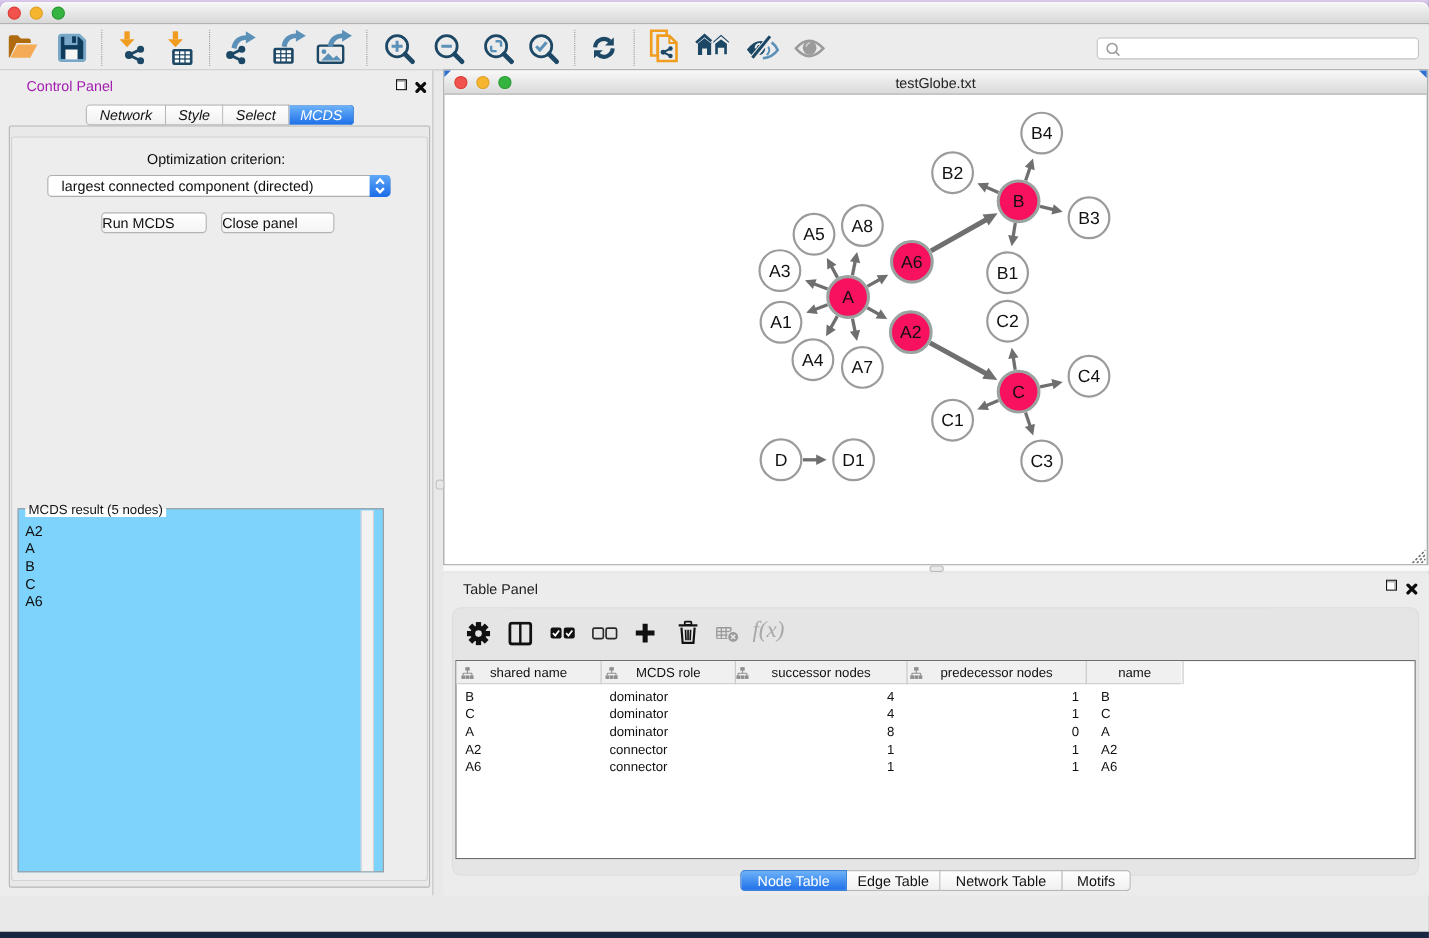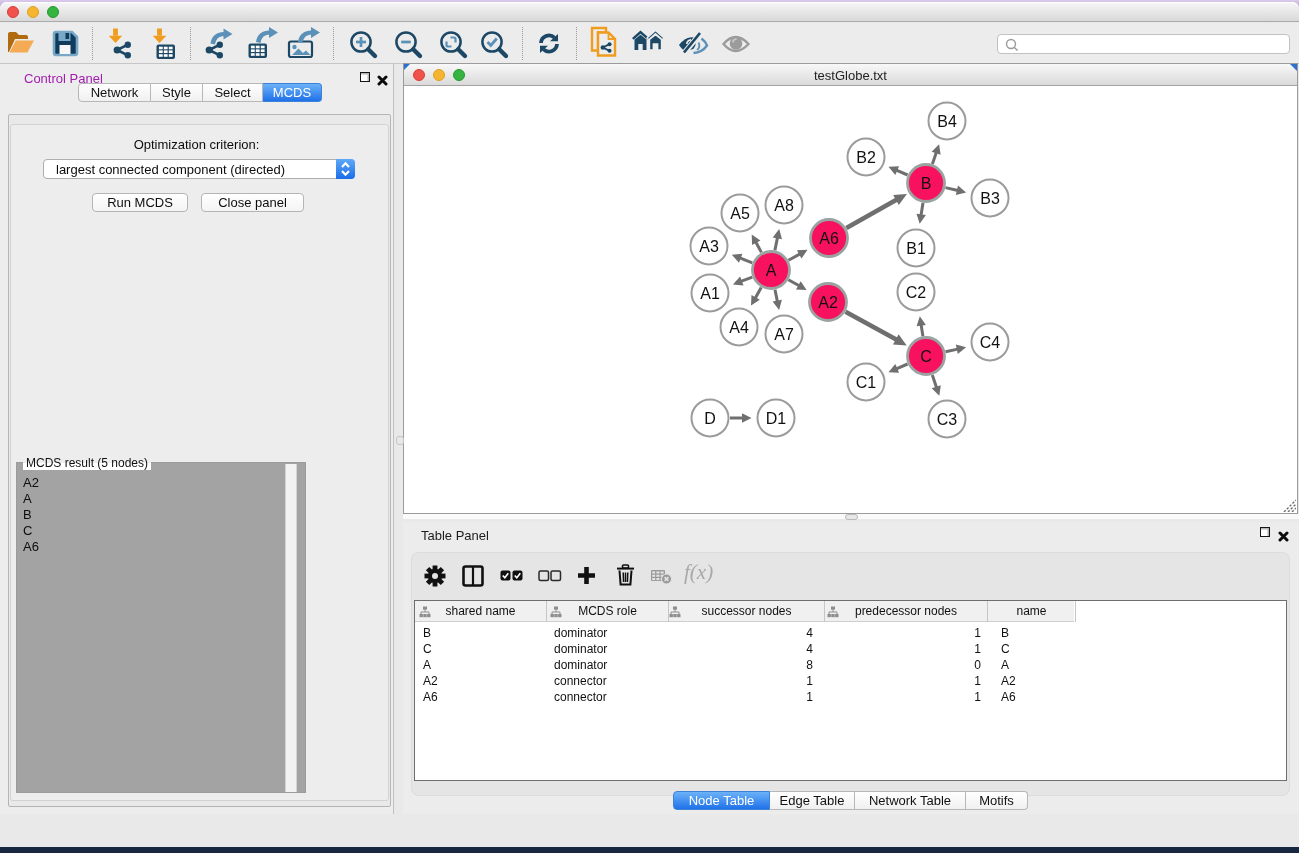--- a/index.html
+++ b/index.html
@@ -21,37 +21,37 @@
 
 #toolbar { position:absolute; left:0; top:21px; width:1299px; height:41px; background:#ececec; border-bottom:1px solid #c6c6c6; }
 #toolbar svg { position:absolute; top:4px; }
 .tsep { position:absolute; top:4px; height:33px; width:0; border-left:1px dotted #9a9a9a; }
 #search { position:absolute; left:997px; top:11px; width:293px; height:20px; background:#fff;
   border:1px solid #c2c2c2; border-radius:4px; }
 #search svg { position:absolute; left:6px; top:2px; }
 
 #cpanel { position:absolute; left:0; top:62px; width:394px; height:750px; background:#ededed; border-right:1px solid #c0c0c0;}
 #cpanel .hdr { position:absolute; left:24px; top:7px; font-size:13px; color:#a21caf; }
-.tabs { position:absolute; top:19px; left:78px; height:19px; display:flex; }
+.tabs { position:absolute; top:31px; left:78px; height:19px; display:flex;font-style:italic; }
 .tab { height:19px; border:1px solid #b7b7b7; border-left:none; background:linear-gradient(#ffffff,#f0f0f0);
   font-size:13px; color:#111; text-align:center; line-height:18px; }
 .tab.first { border-left:1px solid #b7b7b7; border-radius:4px 0 0 4px; }
 .tab.sel { background:linear-gradient(#6cb2f8,#1f71e9); color:#fff; border-color:#3c82d8; border-radius:0 4px 4px 0; }
 #tabpane { position:absolute; left:8px; top:50px; width:383px; height:693px;
   border:1px solid #b5b5b5; border-radius:2px; background:#e9e9e9; }
 #innerpane { position:absolute; left:1px; top:9px; width:379px; height:677px;
   border:1px solid #d2d2d2; border-radius:3px; background:#ededed; }
 #optlabel { position:absolute; left:0; width:100%; top:73px; text-align:center; font-size:13px; color:#0d0d0d; }
 #dropdown { position:absolute; left:43px; top:95px; width:312px; height:20px; background:#fff;
   border:1px solid #aeaeae; border-radius:4px; font-size:13px; color:#0d0d0d; line-height:19px; padding-left:12px; }
 #dropstep { position:absolute; right:-1px; top:-1px; width:19px; height:20px; border-radius:0 4px 4px 0;
   background:linear-gradient(#5fa9f7,#1a6ce8); }
 .btn { position:absolute; height:19px; background:linear-gradient(#ffffff,#f4f4f4); border:1px solid #b5b5b5;
-  border-radius:4px; font-size:13px; color:#0d0d0d; text-align:center; line-height:17px; }
-#resultbox { position:absolute; left:16px; top:398px; width:290px; height:331px; background:#a3a3a3; border:1px solid #9b9b9b; }
+  border-radius:4px; font-size:13px; color:#0d0d0d; text-align:left; line-height:17px; }
+#resultbox { position:absolute; left:16px; top:398px; width:333px; height:331px; background:#7dd3fc; border:1px solid #9b9b9b; }
 #resultlegend { position:absolute; left:6px; top:-7px; font-size:12px; color:#111; padding:0 3px;
   background:linear-gradient(#ededed 50%, #ffffff 50%); }
 #resultbox .scroll { position:absolute; right:8px; top:1px; width:12px; height:328px; background:#f2f2f2;
   border-left:1px solid #d4d4d4; border-right:1px solid #d4d4d4; }
 #resultbox .li { position:absolute; left:6px; font-size:13px; color:#0d0d0d; }
 
 #netwin { position:absolute; left:403px; top:61px; width:895px; height:451px;
   background:#fff; border:1px solid #9b9b9b; }
 #nettitle { position:absolute; left:0; top:0; width:893px; height:22px;
   background:linear-gradient(#f8f8f8,#dadada); border-bottom:1px solid #a2a2a2; }

